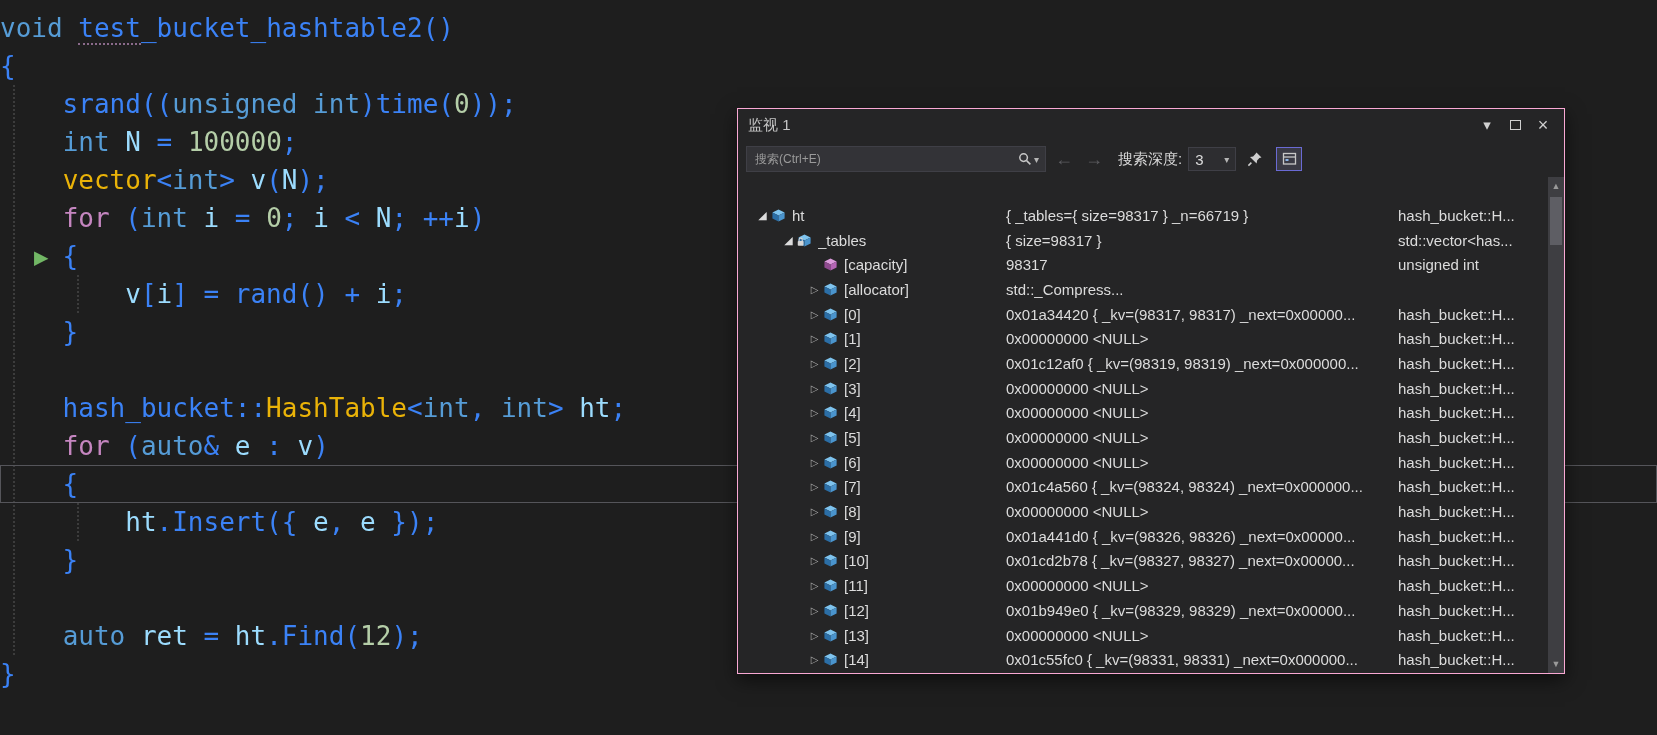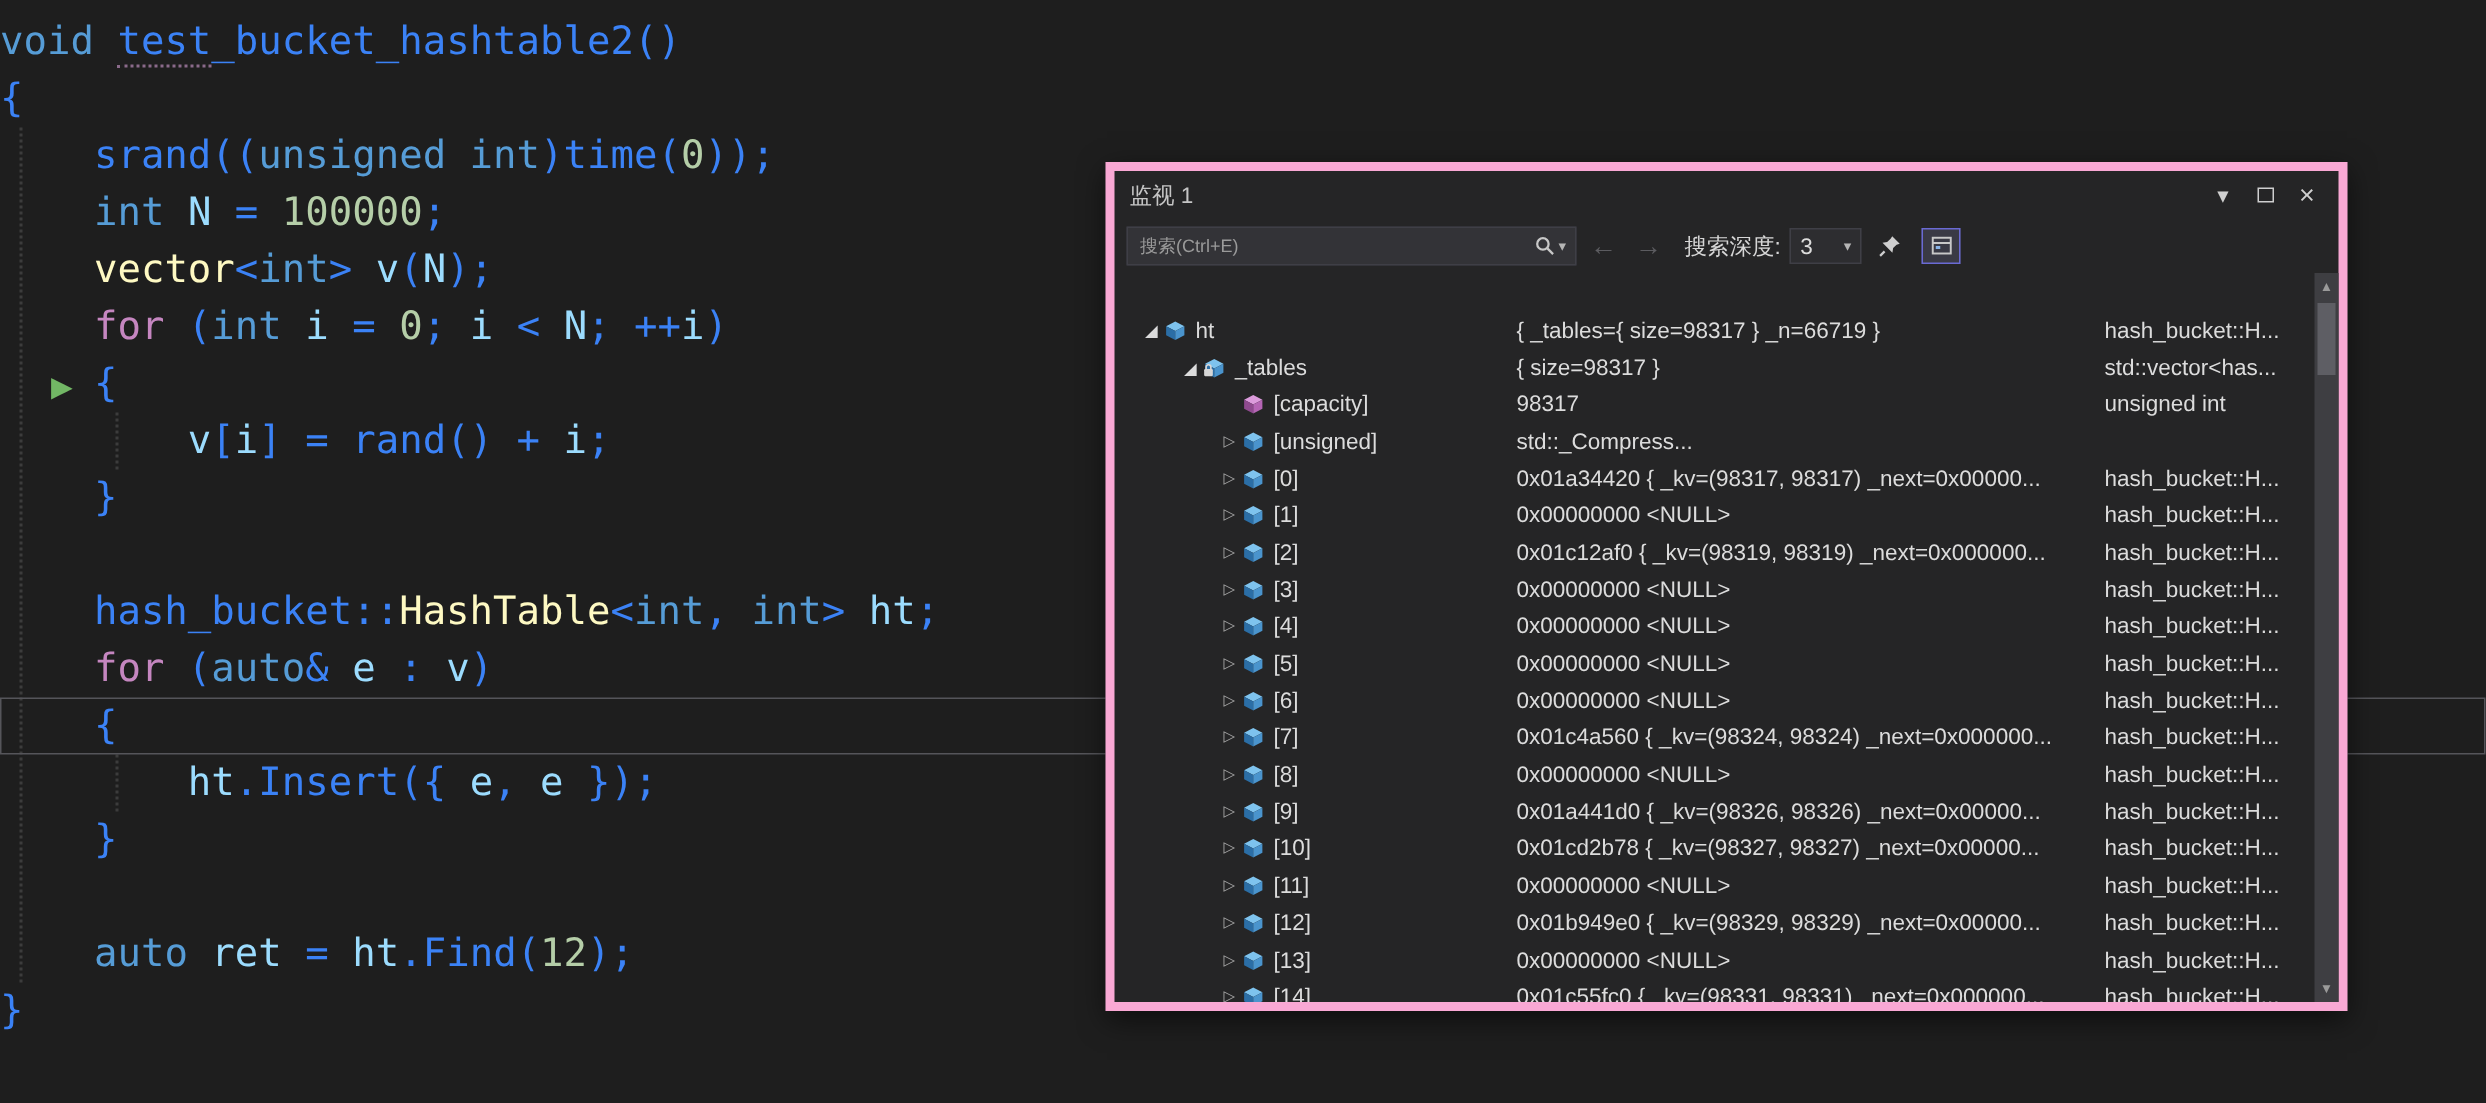--- a/index.html
+++ b/index.html
@@ -7,34 +7,34 @@
   body { font-family:"Liberation Sans","DejaVu Sans",sans-serif; }
 
   
   .editor { position:absolute; inset:0; background:#1e1e1e; }
   .code-area { position:relative; padding-top:9px; font-family:"DejaVu Sans Mono","Liberation Mono",monospace;
                font-size:26px; line-height:38px; color:#dcdcdc; }
   .code-line { position:relative; white-space:pre; height:38px; }
   .code-line.current { outline:1px solid #55555a; outline-offset:-1px; }
   .tk-kw   { color:#569cd6; }
   .tk-ctrl { color:#c586c0; }
-  .tk-type { color:#fef9c3; }
+  .tk-type { color:#eab308; }
   .tk-var  { color:#9cdcfe; }
   .tk-num  { color:#b5cea8; }
   .tk-pl   { color:#3b82f6; }
   .tk-underline { border-bottom:2px dotted #8a6a8a; }
   .exec-arrow { position:absolute; left:34px; top:1px; color:#72b765; font-size:24px; }
   .indent-guide { position:absolute; width:0; border-left:2px dotted #3c3c3c; }
   .ig-outer  { left:13px; top:85px;  height:570px; }
   .ig-inner1 { left:77px; top:275px; height:38px; }
   .ig-inner2 { left:77px; top:503px; height:38px; }
 
   
   .watch-panel { position:absolute; left:737px; top:108px; width:828px; height:566px;
-                 background:#252526; border:6px solid #f9a8d4; box-shadow:0 6px 18px rgba(0,0,0,.55);
+                 background:#252526; border:1px solid #f9a8d4; box-shadow:0 6px 18px rgba(0,0,0,.55);
                  color:#dcdcdc; font-size:15px; z-index:10; }
   .titlebar { height:32px; display:flex; align-items:center; padding:0 10px; color:#c5c5c5; }
   .titlebar .spacer { flex:1; }
   .tb-icon { display:inline-flex; align-items:center; justify-content:center;
              width:22px; height:22px; margin-left:6px; color:#d0d0d0; cursor:default; }
   .maxbox { display:inline-block; width:11px; height:10px; border:1.5px solid #cfcfcf; }
   .close-x { font-size:18px; line-height:1; }
 
   .toolbar { height:36px; display:flex; align-items:center; padding:0 8px; gap:6px; }
   .searchbox { width:300px; height:26px; background:#333337; border:1px solid #3f3f46;
@@ -201,21 +201,21 @@
       <div class="wrow">
         <div class="cell name" style="padding-left: 68px;">
           <span class="expander collapsed">▷</span>
           <span class="wicon">
             <svg viewBox="0 0 16 16" width="15" height="15">
               <path d="M8 1.5 L14.5 4.8 L8 8.1 L1.5 4.8 Z" fill="#7ec3ee"></path>
               <path d="M1.5 4.8 L8 8.1 L8 14.5 L1.5 11.2 Z" fill="#2b6ea6"></path>
               <path d="M14.5 4.8 L8 8.1 L8 14.5 L14.5 11.2 Z" fill="#4a94cd"></path>
             </svg>
           </span>
-          <span class="nm">[unsigned]</span>
+          <span class="nm">[allocator]</span>
         </div>
         <div class="cell typ">std::_Compress...</div>
       </div>
       <div class="wrow">
         <div class="cell name" style="padding-left: 68px;">
           <span class="expander collapsed">▷</span>
           <span class="wicon">
             <svg viewBox="0 0 16 16" width="15" height="15">
               <path d="M8 1.5 L14.5 4.8 L8 8.1 L1.5 4.8 Z" fill="#7ec3ee"></path>
               <path d="M1.5 4.8 L8 8.1 L8 14.5 L1.5 11.2 Z" fill="#2b6ea6"></path>

